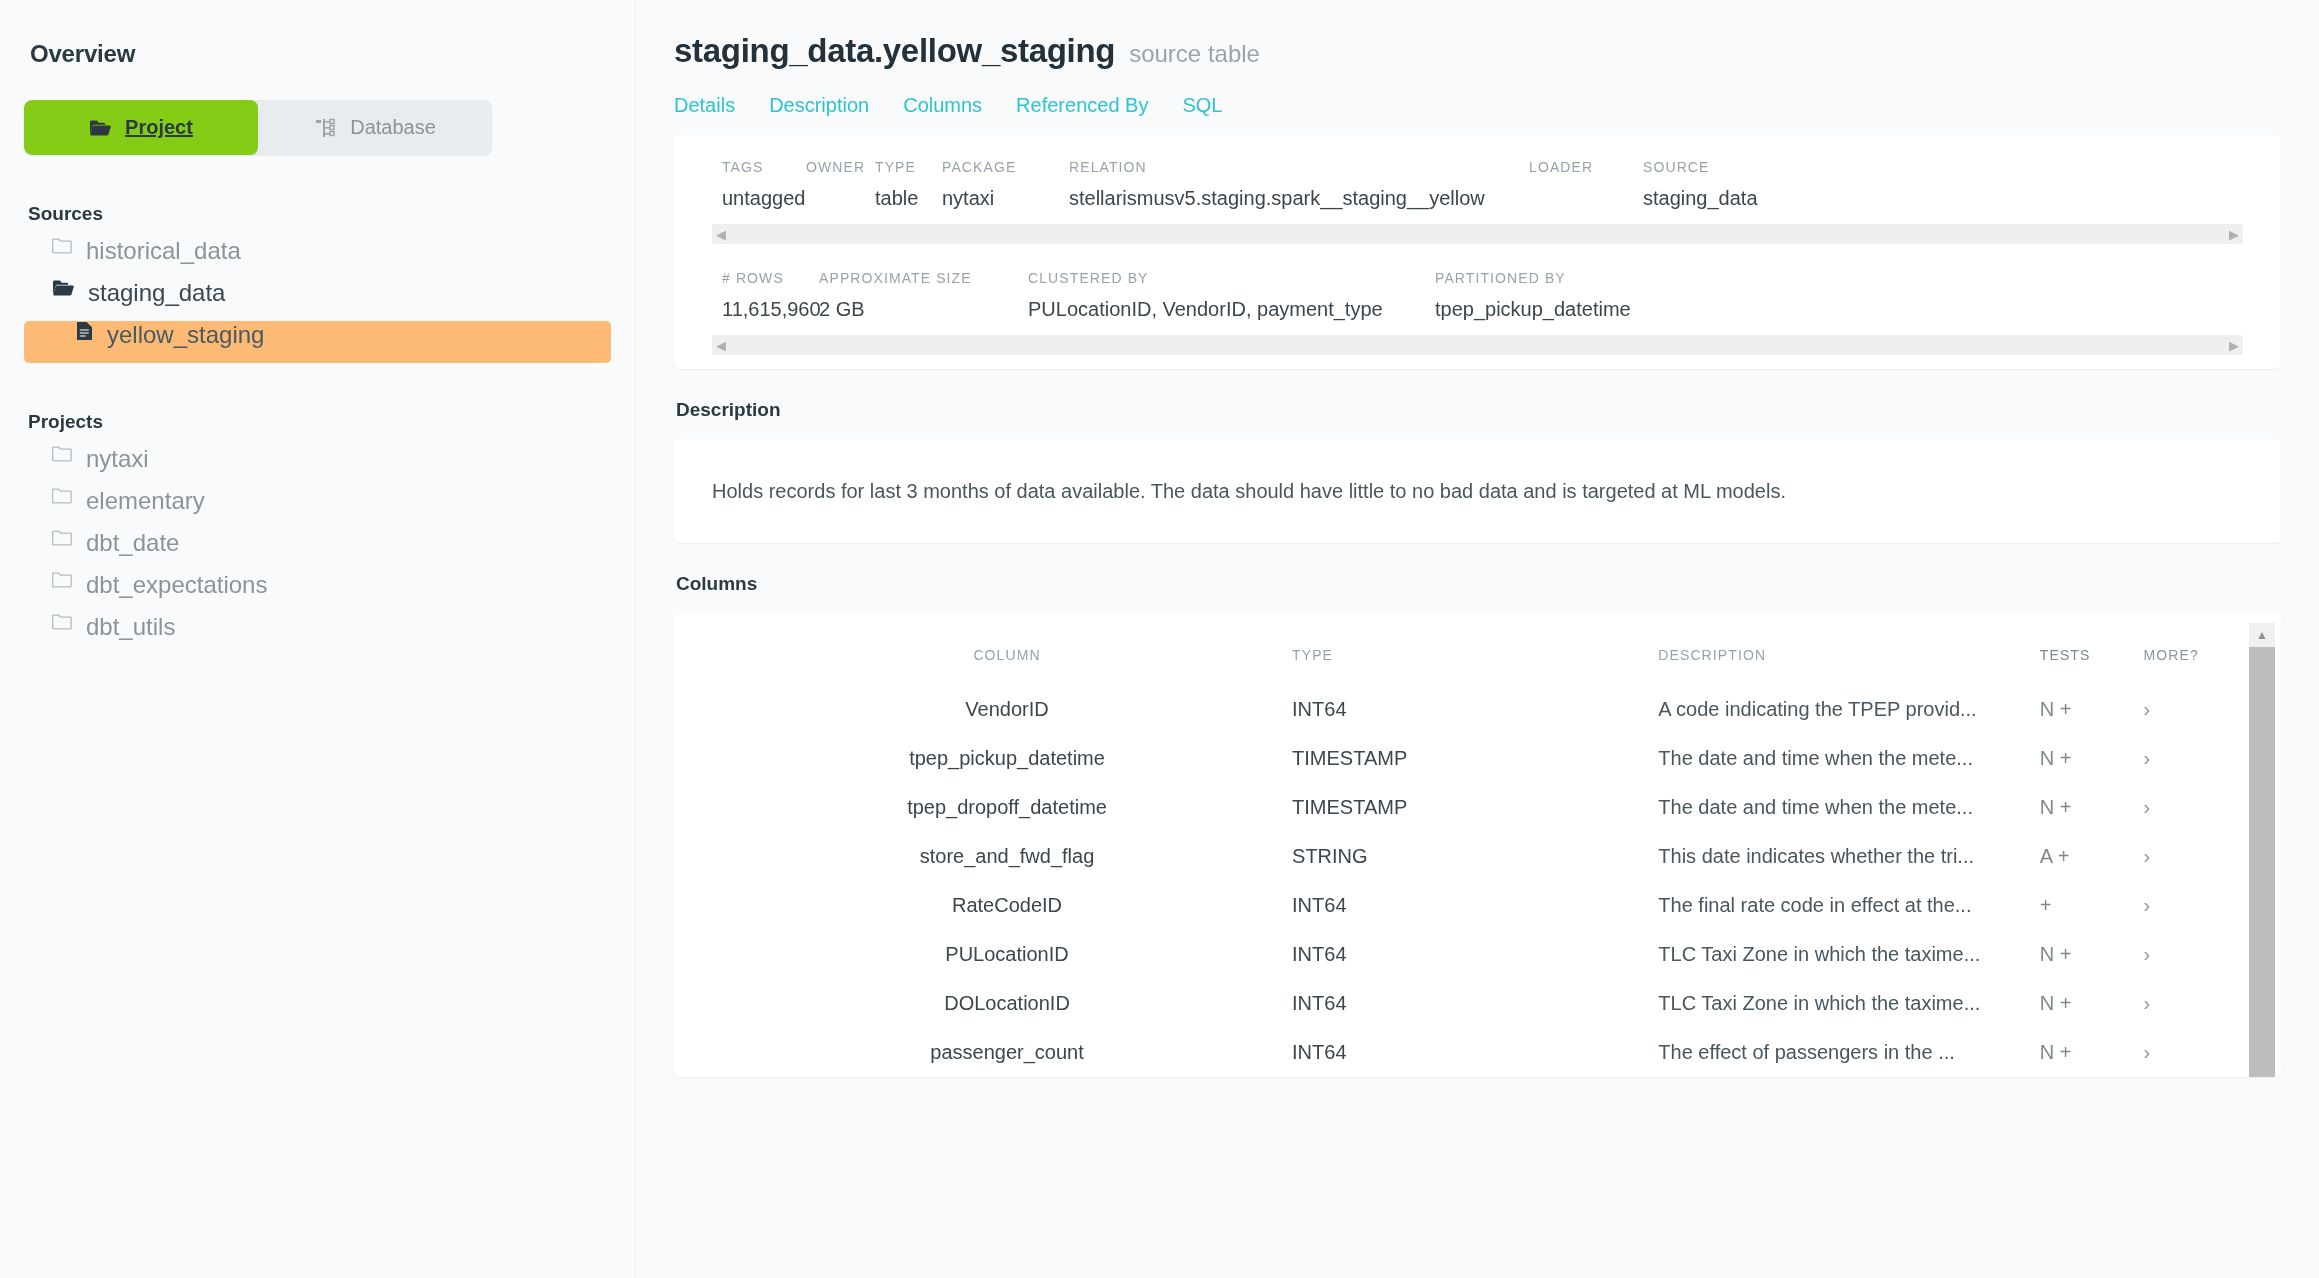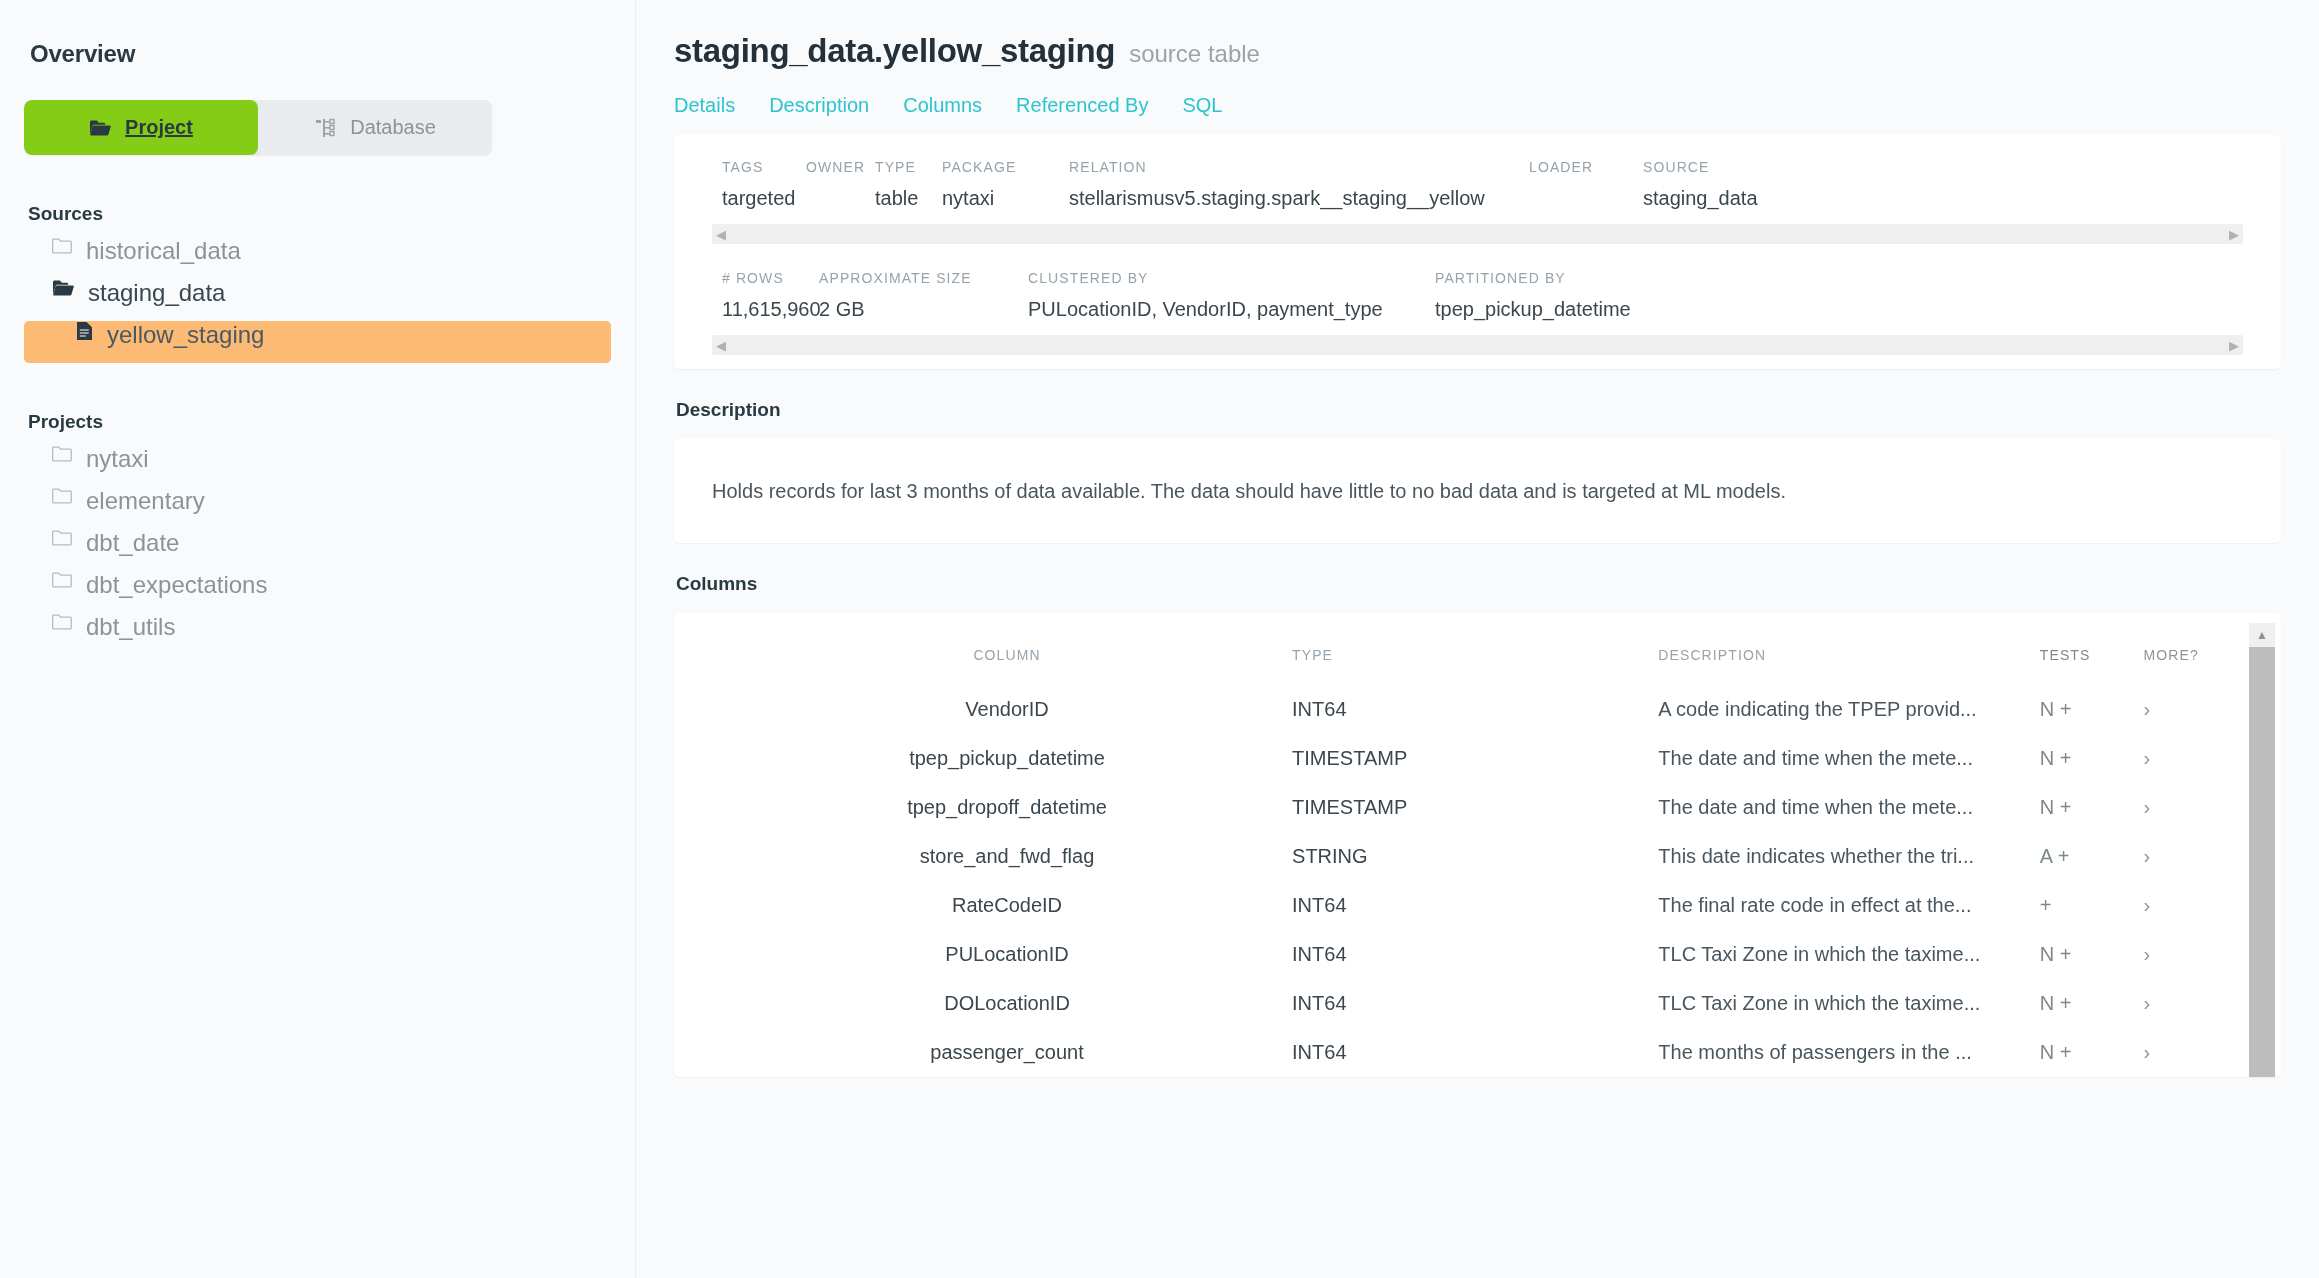--- a/index.html
+++ b/index.html
@@ -349,21 +349,21 @@
     <a>Description</a>
     <a>Columns</a>
     <a>Referenced By</a>
     <a>SQL</a>
   </nav>
 
   <section class="card">
     <div class="meta-row">
       <div class="meta-cell" style="width:84px">
         <span class="meta-key">TAGS</span>
-        <span class="meta-val">targeted</span>
+        <span class="meta-val">untagged</span>
       </div>
       <div class="meta-cell" style="width:69px">
         <span class="meta-key">OWNER</span>
         <span class="meta-val"></span>
       </div>
       <div class="meta-cell" style="width:67px">
         <span class="meta-key">TYPE</span>
         <span class="meta-val">table</span>
       </div>
       <div class="meta-cell" style="width:127px">
@@ -477,21 +477,21 @@
         <tr>
           <td class="c-name">DOLocationID</td>
           <td class="c-type">INT64</td>
           <td class="c-desc">TLC Taxi Zone in which the taxime...</td>
           <td class="c-tests">N +</td>
           <td class="c-more chev">›</td>
         </tr>
         <tr>
           <td class="c-name">passenger_count</td>
           <td class="c-type">INT64</td>
-          <td class="c-desc">The months of passengers in the ...</td>
+          <td class="c-desc">The effect of passengers in the ...</td>
           <td class="c-tests">N +</td>
           <td class="c-more chev">›</td>
         </tr>
       </tbody>
     </table>
 
     <div class="vscroll">
       <div class="up">▲</div>
       <div class="thumb"></div>
     </div>

